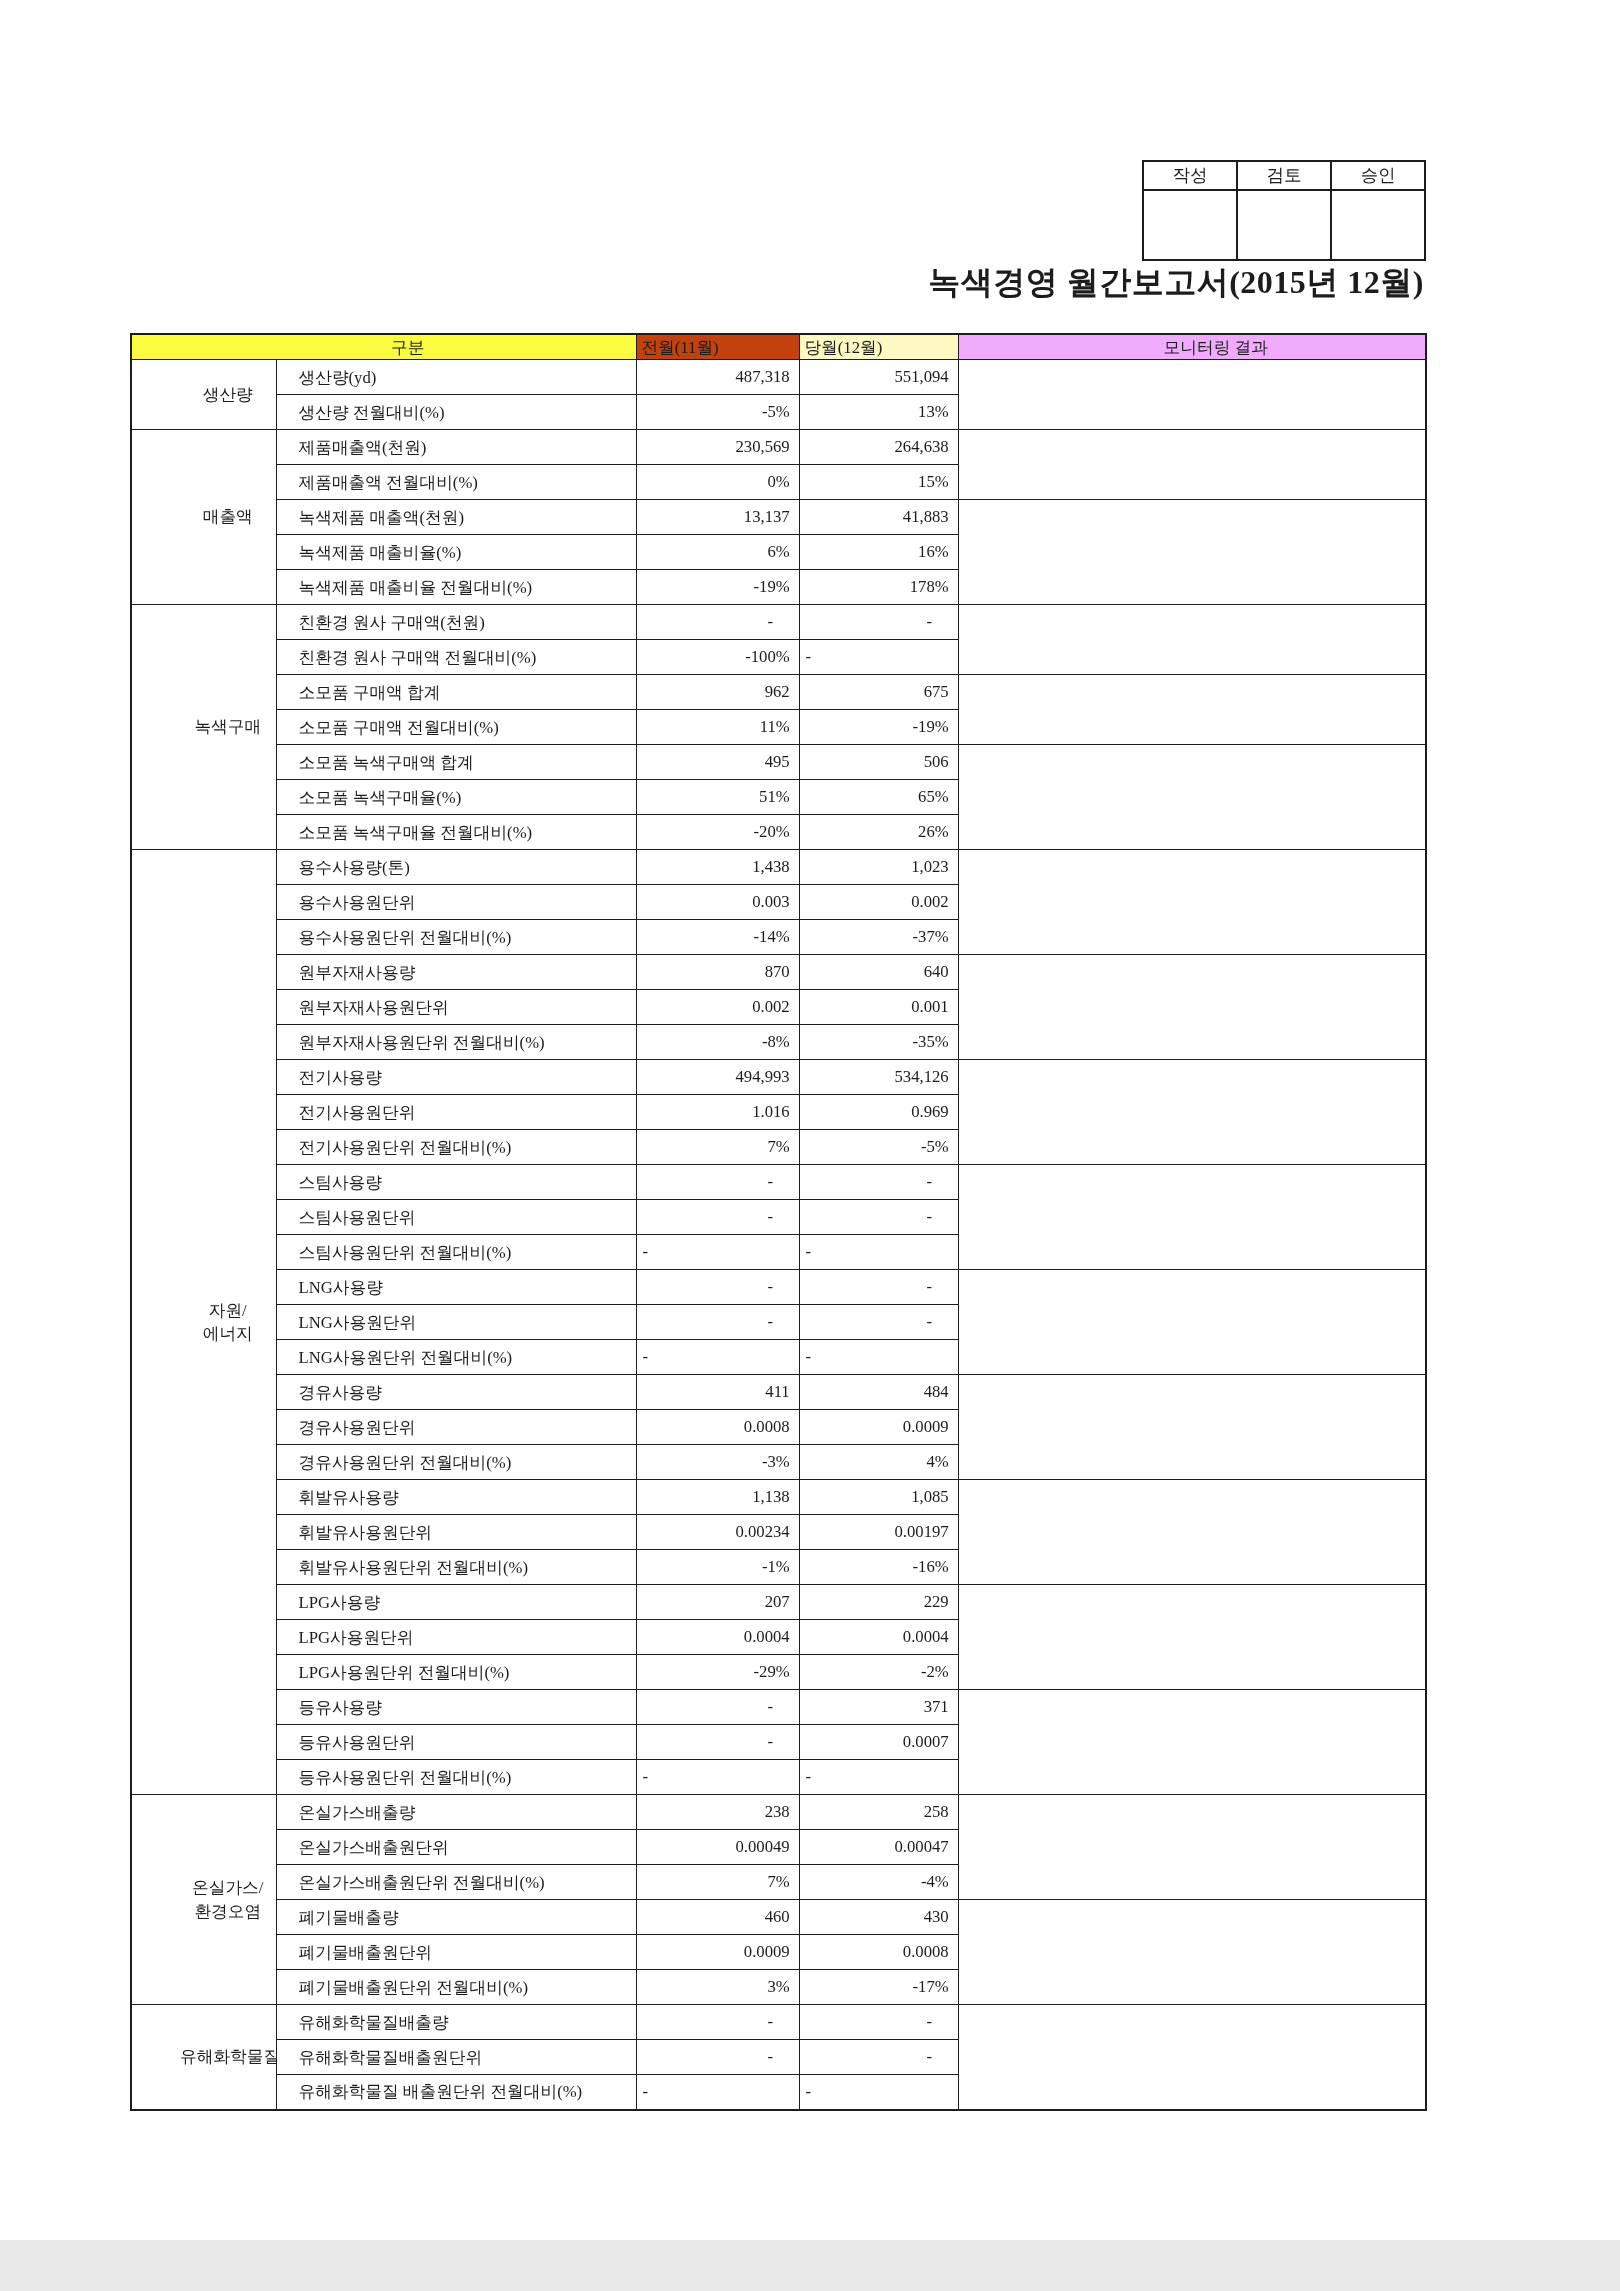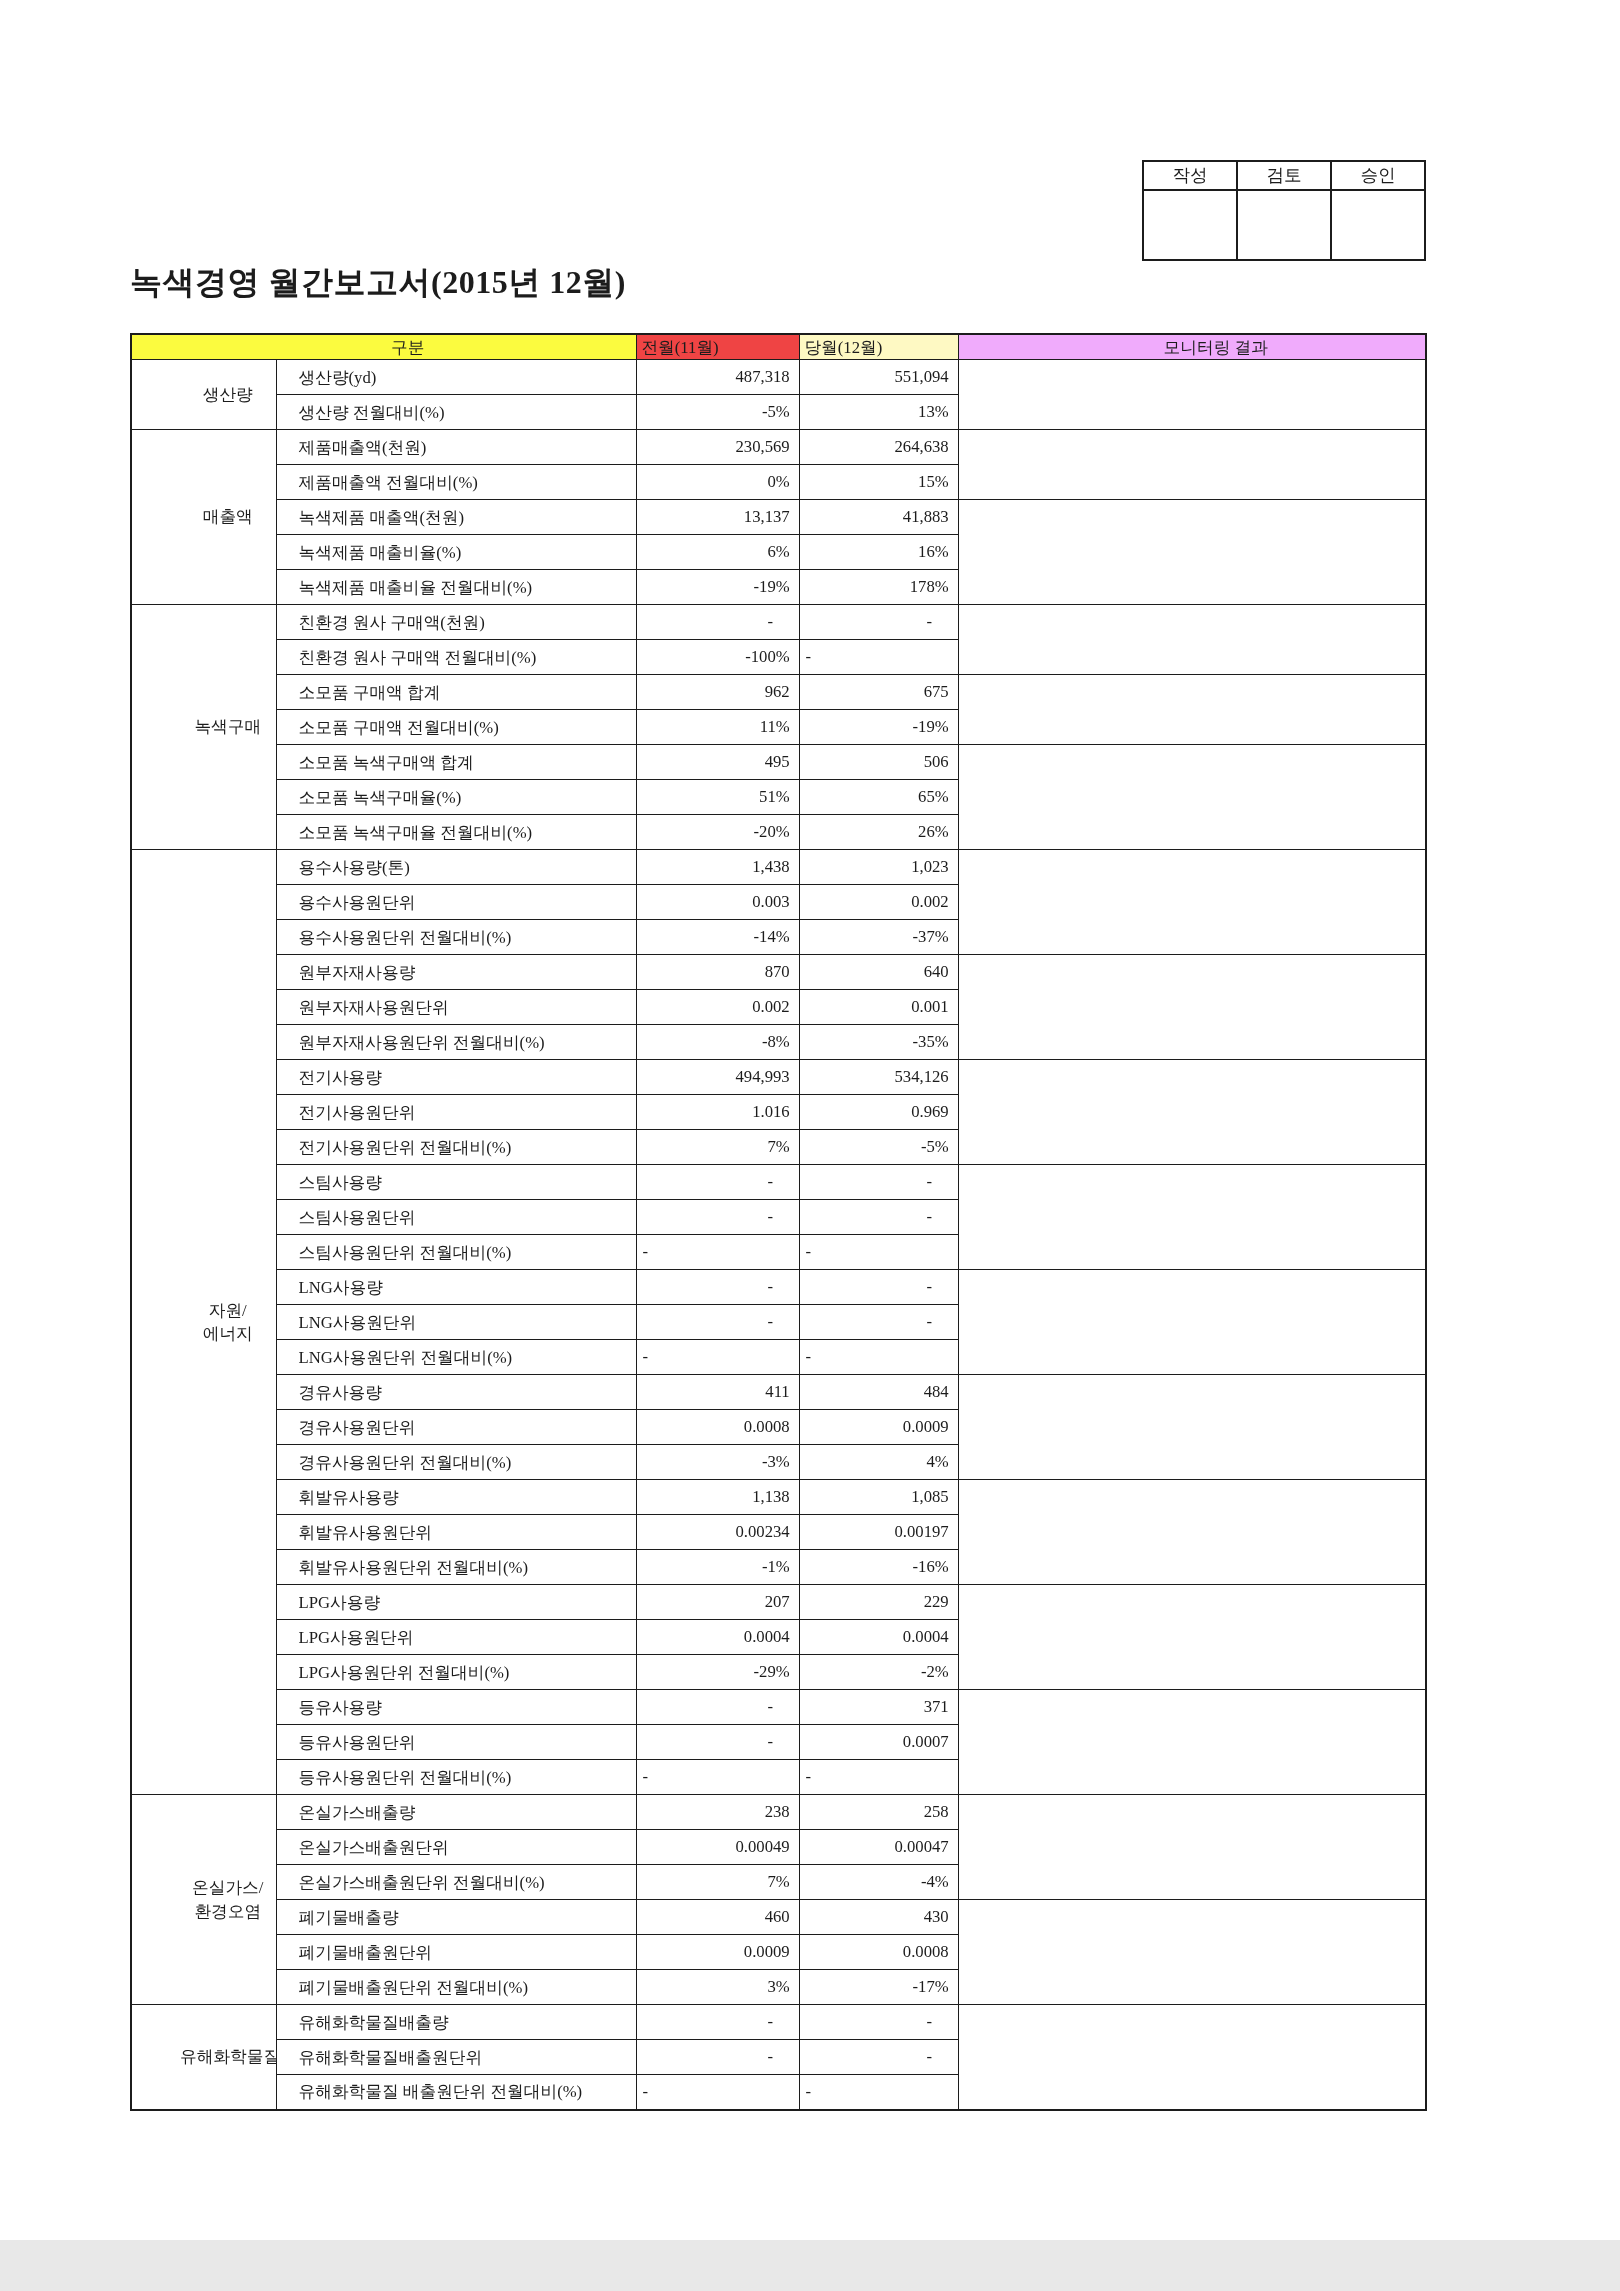--- a/index.html
+++ b/index.html
@@ -16,21 +16,21 @@
   }
   .approval th {
     border:2px solid #1c1c1c; height:26.5px; font-weight:400;
     font-size:17.6px; text-align:center; vertical-align:middle; padding:0;
   }
   .approval td { border:2px solid #1c1c1c; height:68px; padding:0; }
 
   
   .title {
     position:absolute; left:130px; top:261px; width:1294px; margin:0;
-    text-align:left; font-size:32px; font-weight:700; letter-spacing:0.5px;
+    text-align:right; font-size:32px; font-weight:700; letter-spacing:0.5px;
   }
 
   
   .report {
     position:absolute; left:130px; top:333px; width:1294px;
     border-collapse:collapse; table-layout:fixed; border:2px solid #1c1c1c;
   }
   .report th, .report td {
     border:1.5px solid #1c1c1c; padding:0; vertical-align:middle;
     font-size:16.7px; overflow:hidden; white-space:nowrap;
@@ -76,21 +76,21 @@
     <colgroup>
       <col style="width:145px">
       <col style="width:360px">
       <col style="width:163px">
       <col style="width:159px">
       <col style="width:468px">
     </colgroup>
     <thead>
       <tr>
         <th class="cat" colspan="2" style="background: rgb(251, 251, 63);">구분</th>
-        <th class="mo" style="background: #ef4444;">전월(11월)</th>
+        <th class="mo" style="background: #c2410c;">전월(11월)</th>
         <th class="mo" style="background: #fef9c3;">당월(12월)</th>
         <th class="mres" style="background: #f0abfc;">모니터링 결과</th>
       </tr>
     </thead>
     <tbody id="report-body">
         <tr>
           <td class="group" rowspan="2">
             <div>생산량</div>
           </td>
           <td class="lab">생산량(yd)</td>

